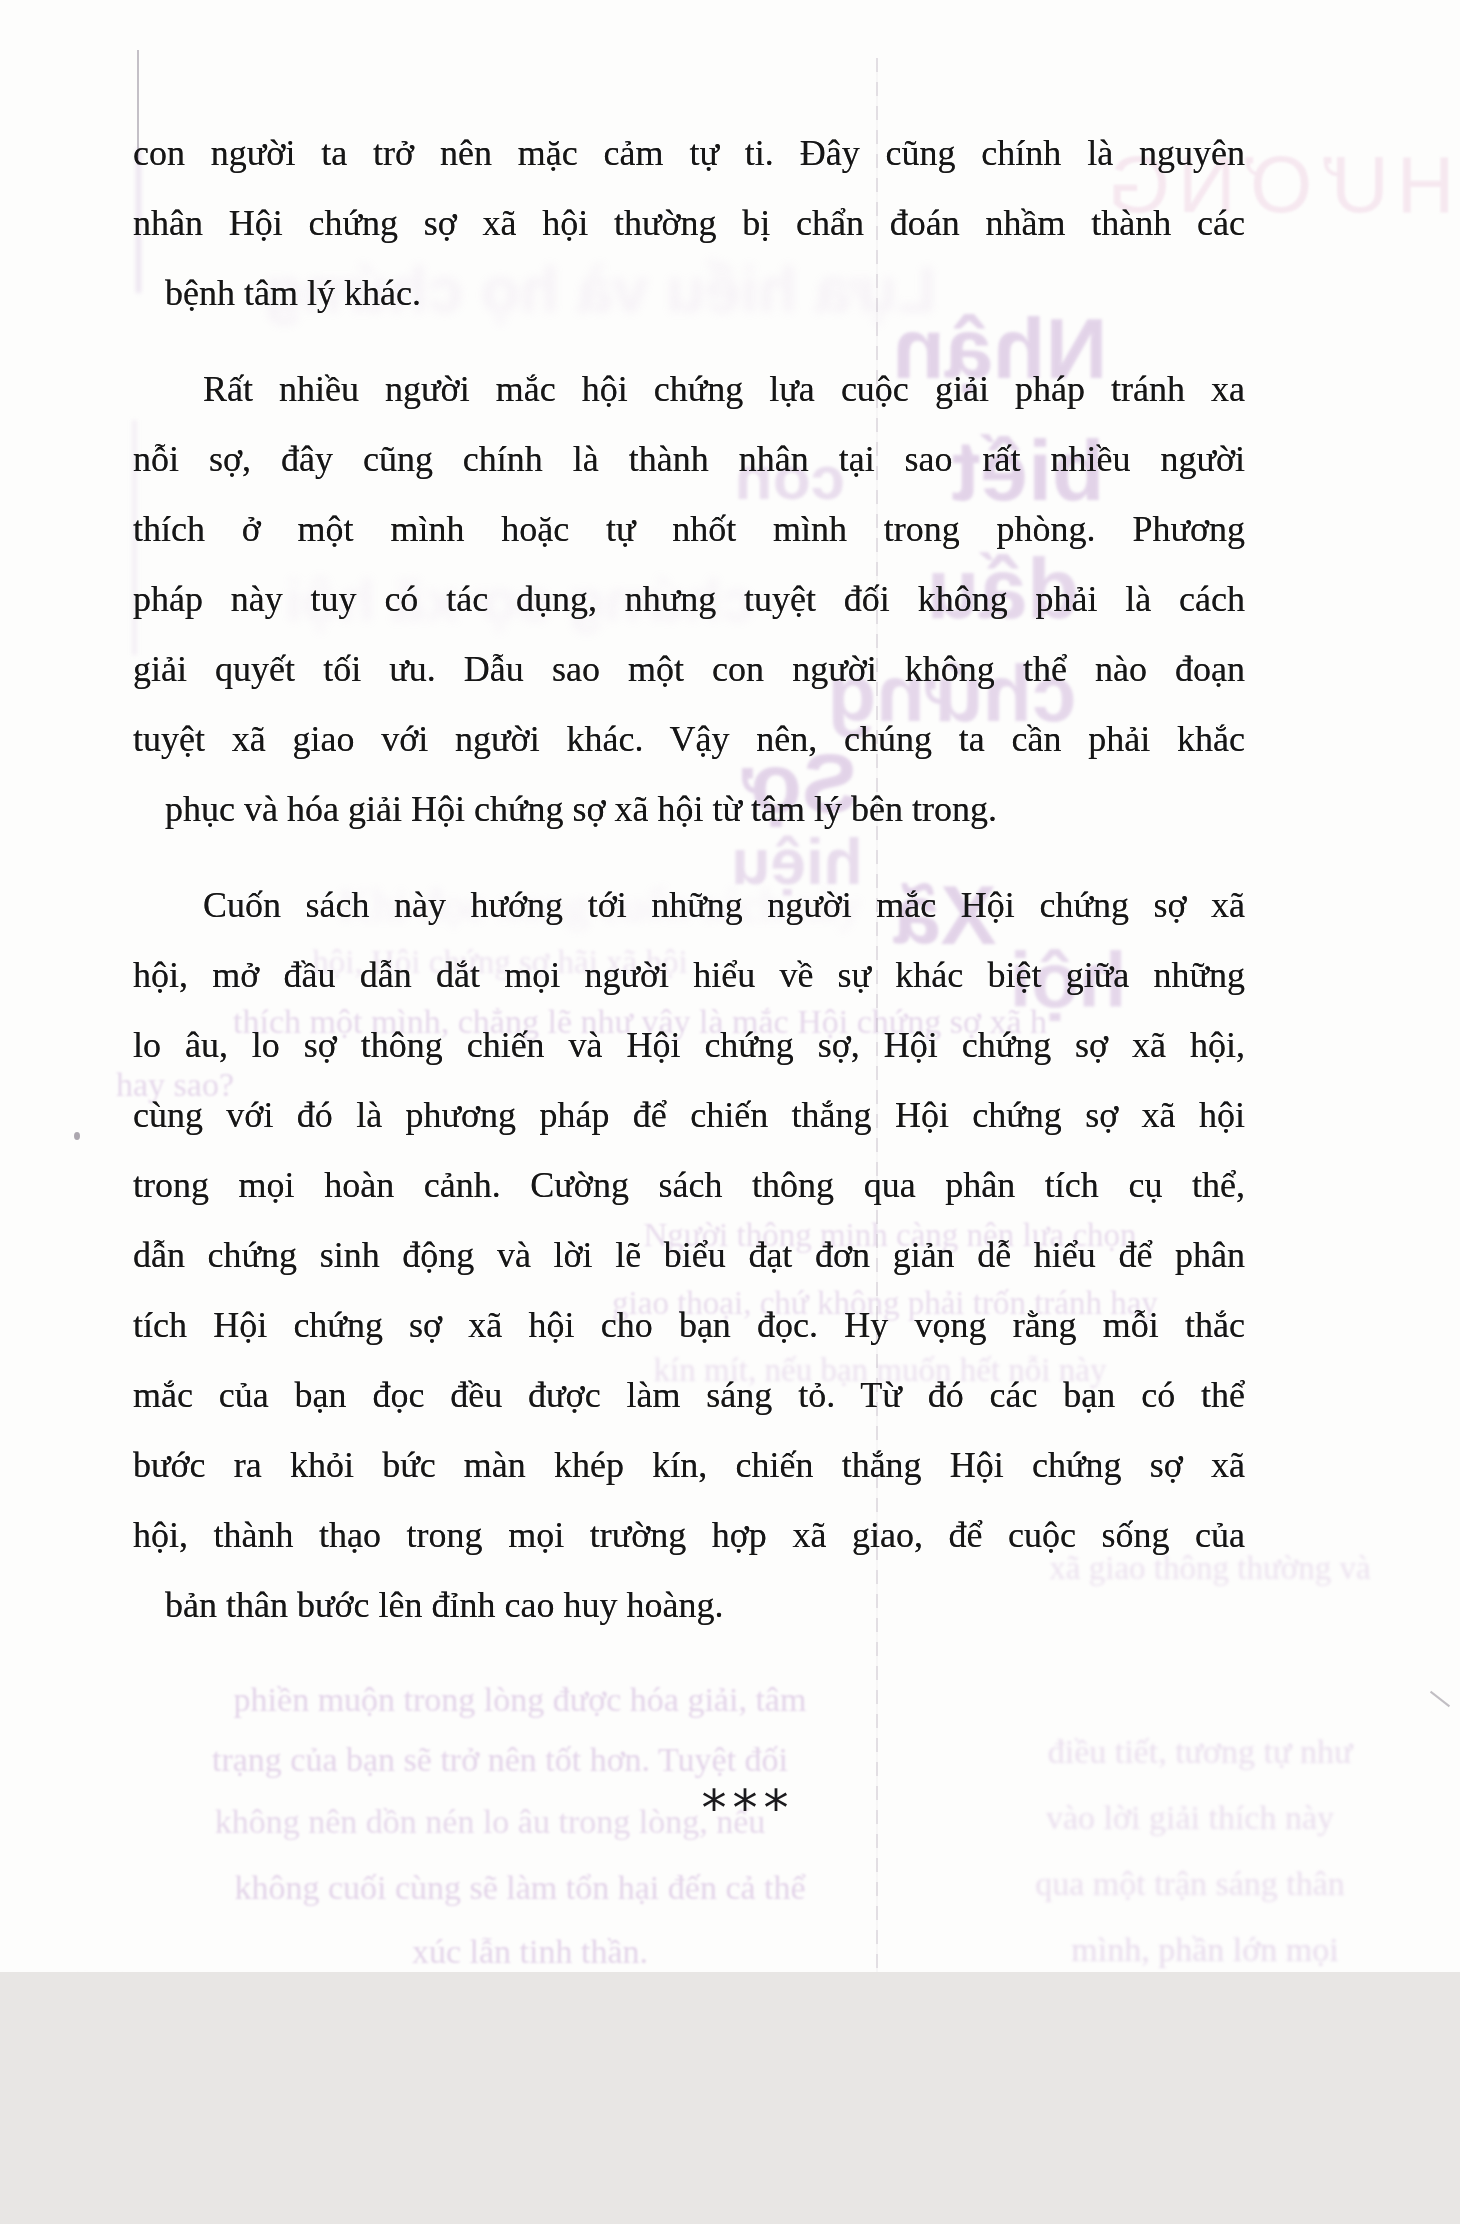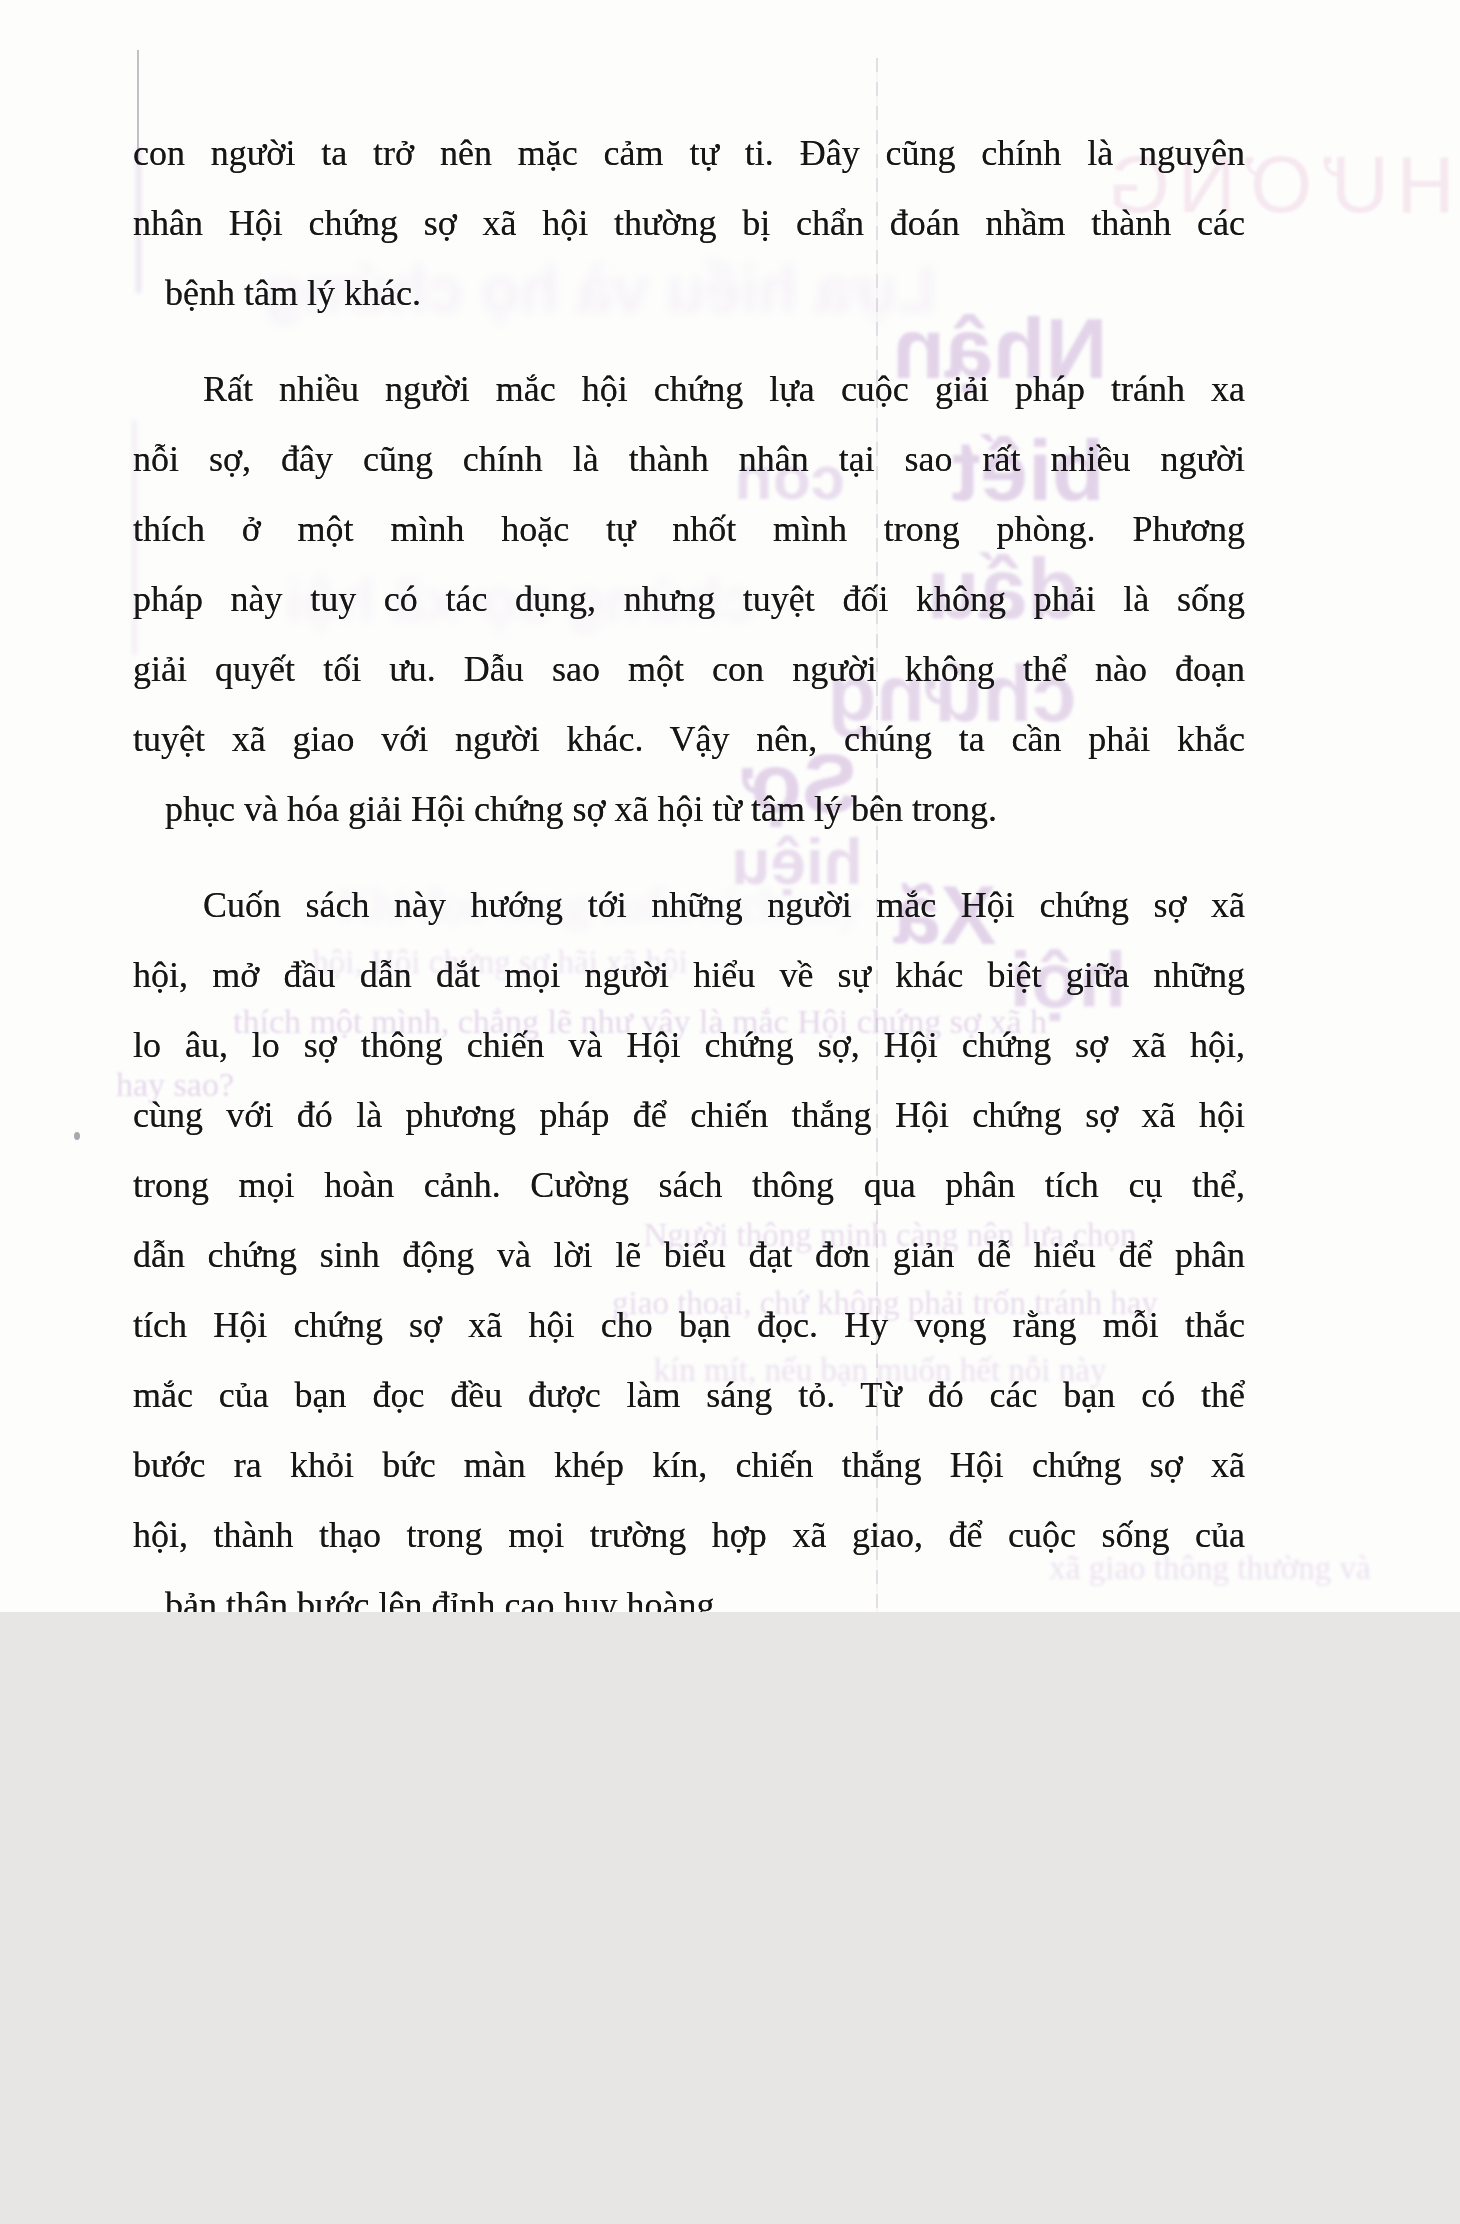--- a/index.html
+++ b/index.html
@@ -1,18 +1,18 @@
 <!DOCTYPE html>
 <html><head>
 <meta charset="utf-8">
 <style>
   html,body{margin:0;padding:0;background:#e8e6e4;}
   .page{
     position:relative;
-    width:1460px;height:1612px;
+    width:1460px;height:1972px;
     background:#fdfdfc;
     overflow:hidden;
     font-family:"Liberation Serif", serif;
   }
   
   .layer{position:absolute;inset:0;}
   .bleed-layer{z-index:1;}
   .bleed{
     position:absolute;
     white-space:nowrap;
@@ -133,21 +133,21 @@
     <div class="body-text">
         <div class="para">
           <div class="tline">con người ta trở nên mặc cảm tự ti. Đây cũng chính là nguyên</div>
           <div class="tline">nhân Hội chứng sợ xã hội thường bị chẩn đoán nhầm thành các</div>
           <div class="tline last">bệnh tâm lý khác.</div>
         </div>
         <div class="para">
           <div class="tline ind">Rất nhiều người mắc hội chứng lựa cuộc giải pháp tránh xa</div>
           <div class="tline">nỗi sợ, đây cũng chính là thành nhân tại sao rất nhiều người</div>
           <div class="tline">thích ở một mình hoặc tự nhốt mình trong phòng. Phương</div>
-          <div class="tline">pháp này tuy có tác dụng, nhưng tuyệt đối không phải là sống</div>
+          <div class="tline">pháp này tuy có tác dụng, nhưng tuyệt đối không phải là cách</div>
           <div class="tline">giải quyết tối ưu. Dẫu sao một con người không thể nào đoạn</div>
           <div class="tline">tuyệt xã giao với người khác. Vậy nên, chúng ta cần phải khắc</div>
           <div class="tline last">phục và hóa giải Hội chứng sợ xã hội từ tâm lý bên trong.</div>
         </div>
         <div class="para">
           <div class="tline ind">Cuốn sách này hướng tới những người mắc Hội chứng sợ xã</div>
           <div class="tline">hội, mở đầu dẫn dắt mọi người hiểu về sự khác biệt giữa những</div>
           <div class="tline">lo âu, lo sợ thông chiến và Hội chứng sợ, Hội chứng sợ xã hội,</div>
           <div class="tline">cùng với đó là phương pháp để chiến thắng Hội chứng sợ xã hội</div>
           <div class="tline">trong mọi hoàn cảnh. Cường sách thông qua phân tích cụ thể,</div>

